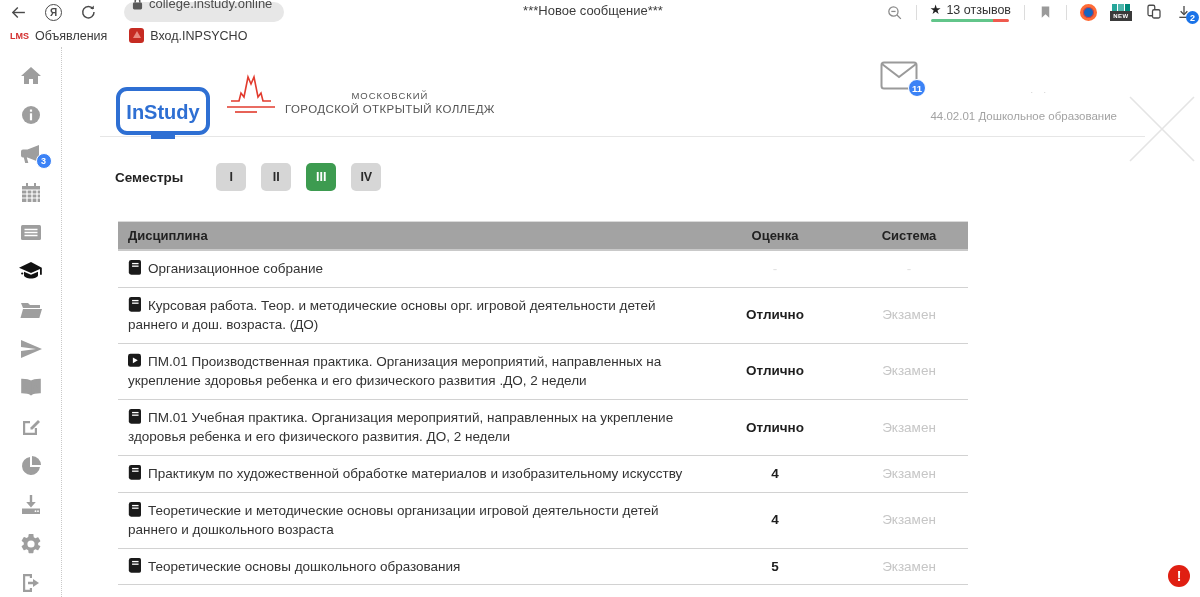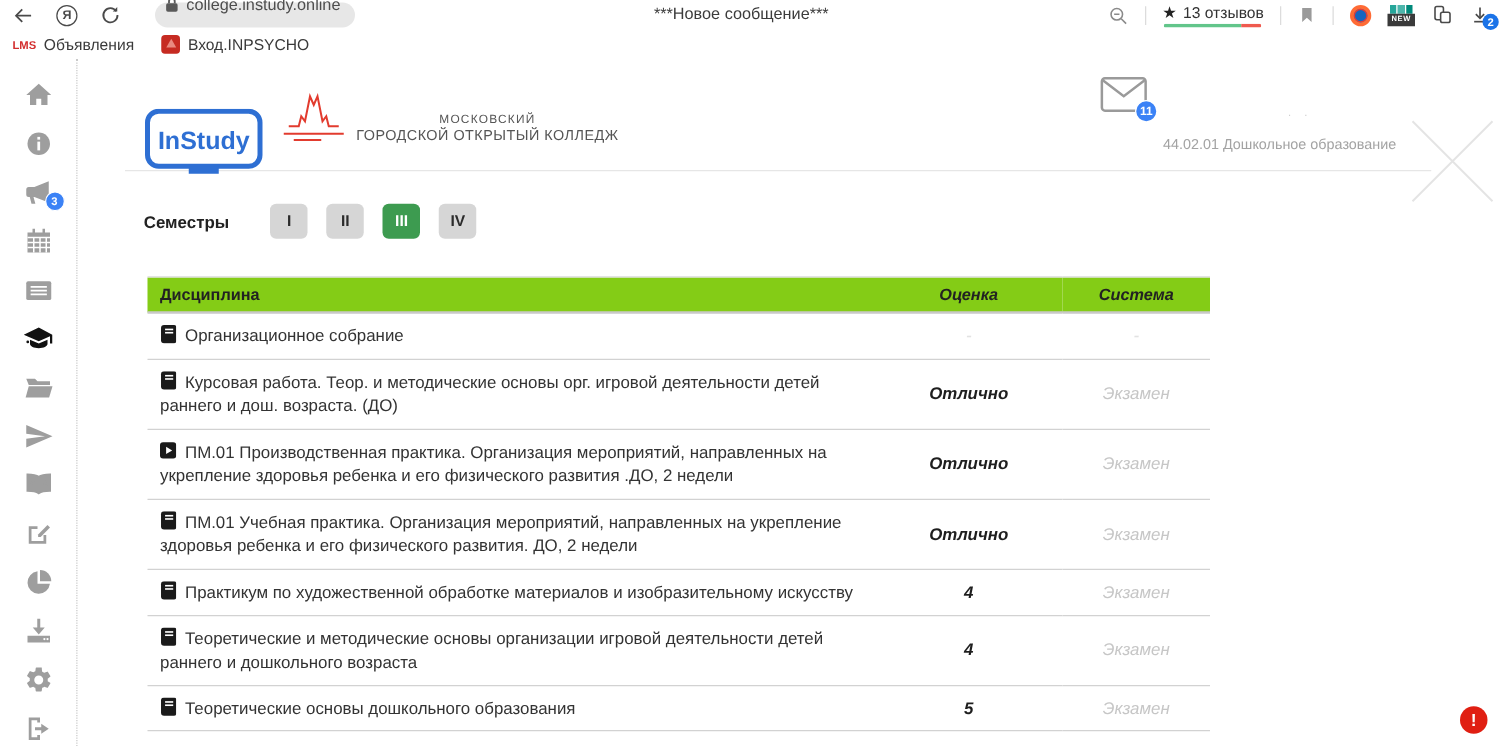--- a/index.html
+++ b/index.html
@@ -81,23 +81,23 @@
   
   .semesters { display:flex; align-items:center; margin:26px 0 0 53px; gap:15px; }
   .sem-label { font-size:13.5px; font-weight:bold; color:#222; margin-right:18px; }
   .sem-btn { min-width:30px; height:28px; padding:0 7px; border:none; border-radius:5px;
     background:#d6d6d6; color:#2b2b2b; font-weight:bold; font-size:12.5px; cursor:pointer;
     font-family:"Liberation Sans", sans-serif; }
   .sem-btn.active { background:#3d9b50; color:#fff; }
 
   
   .grades { margin:30px 0 0 56px; width:850px; border-collapse:collapse; }
-  .grades th { background:#84cc16; border-top:1px solid #dadada; border-bottom:2px solid #c9c9c9;
+  .grades th { background:#a3a3a3; border-top:1px solid #dadada; border-bottom:2px solid #c9c9c9;
     font-size:13px; color:#222; padding:6px 10px; text-align:left; }
-  .grades th.c, .grades td.c { text-align:center;font-style:italic; }
+  .grades th.c, .grades td.c { text-align:center; }
   .grades td { border-bottom:1px solid #d2d2d2; padding:8px 10px; font-size:13.5px;
     color:#333; line-height:1.45; vertical-align:middle; }
   .grades td.grade { font-weight:bold; color:#1e1e1e; width:150px; }
   .grades td.system { color:#c6c6c6; width:118px; }
   .grades td.empty { color:#e2e2e2; font-weight:normal; }
   .row-icon { display:inline-block; width:13px; height:14px; margin-right:7px; vertical-align:-2px; }
   .disc { cursor:pointer; }
 
   
   .alert-circle { position:absolute; right:10px; bottom:10px; width:22px; height:22px; border-radius:50%;

